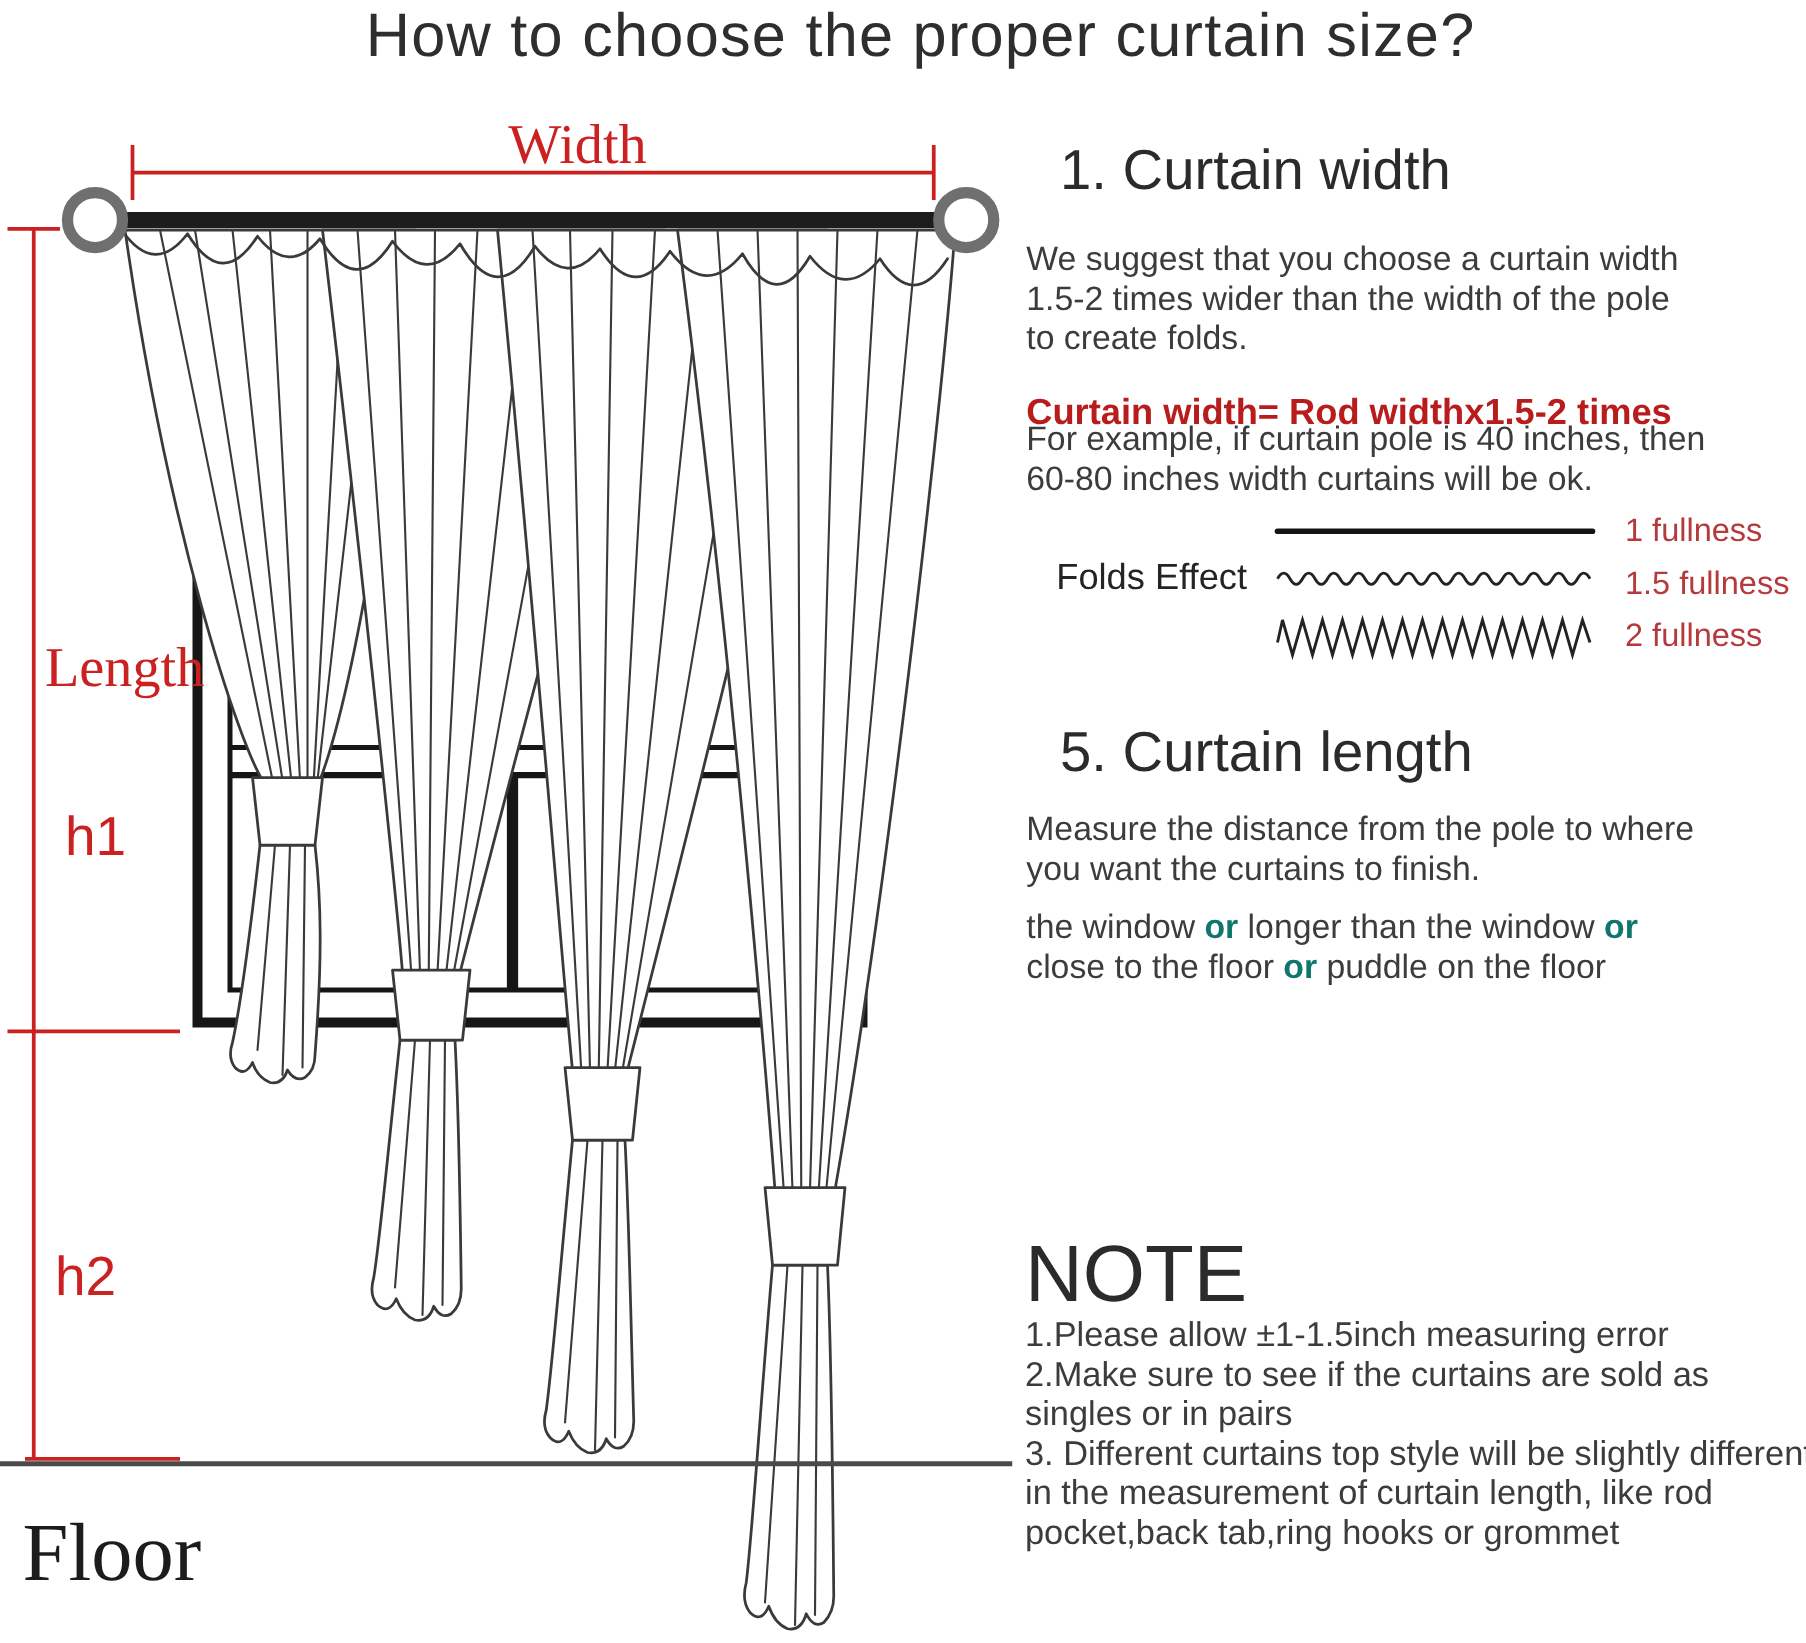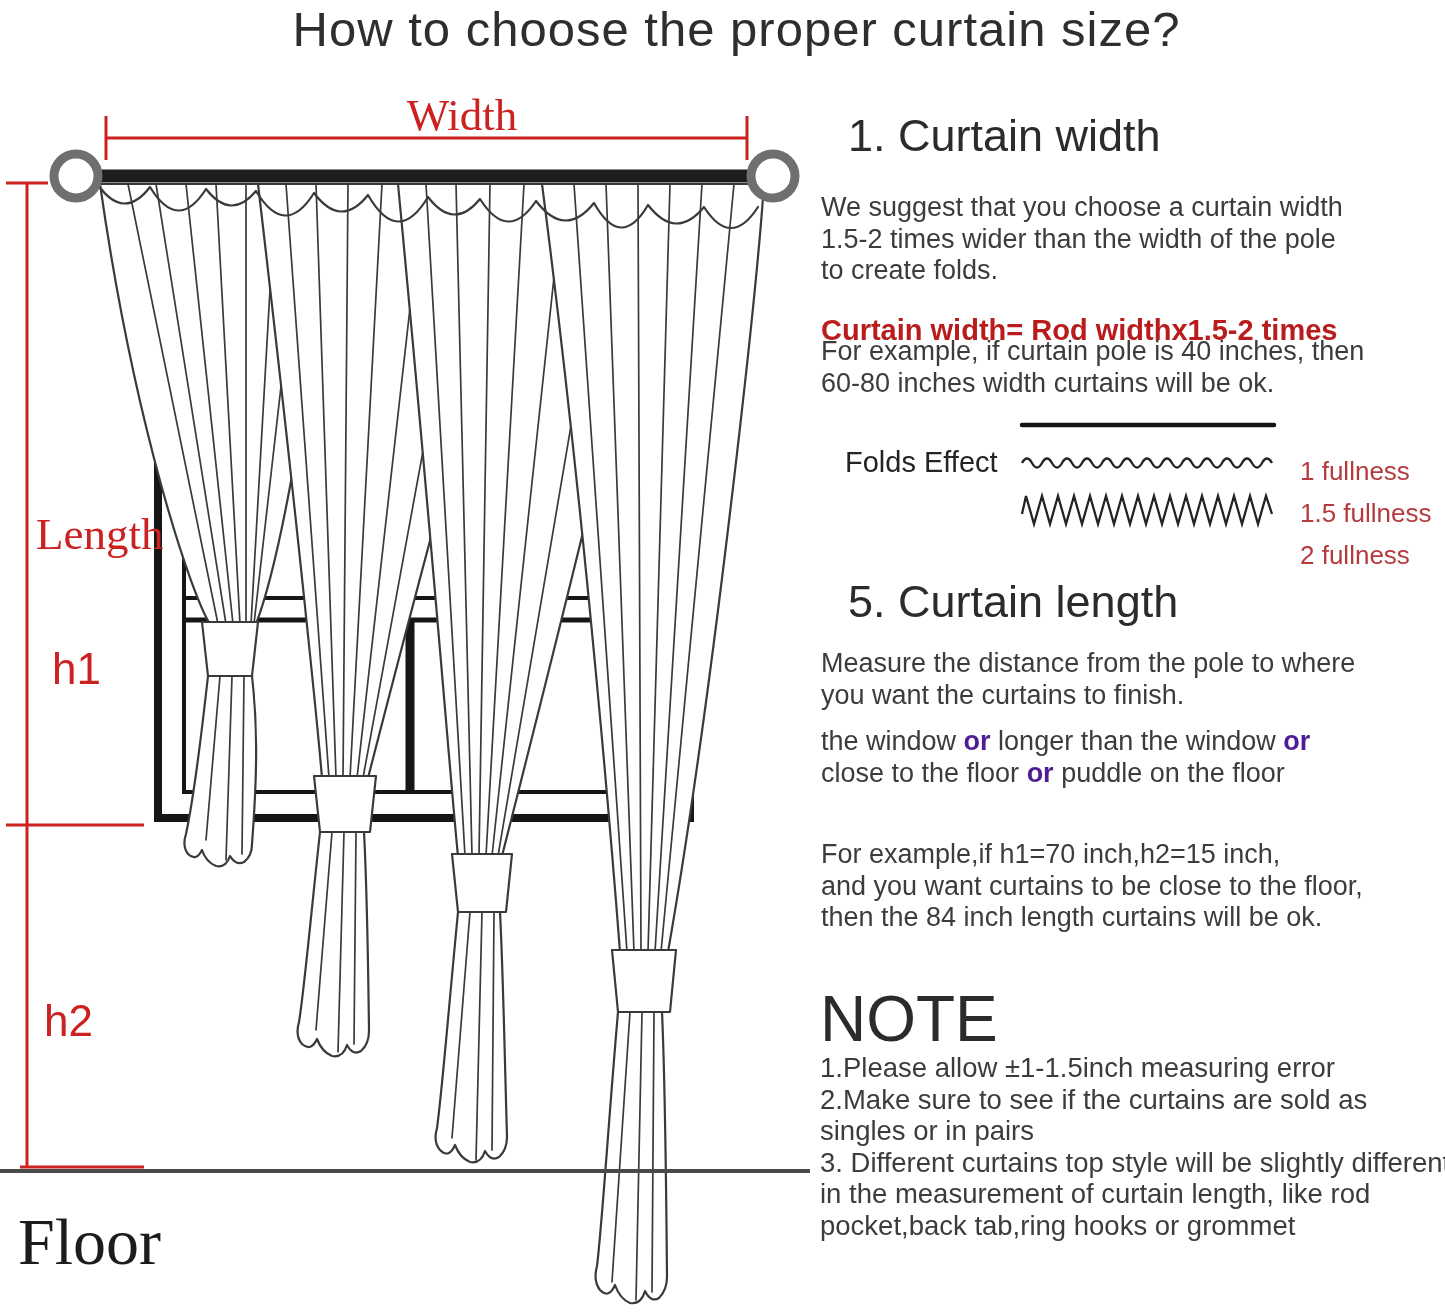--- a/index.html
+++ b/index.html
@@ -19,25 +19,25 @@
   .ring{fill:#ffffff;stroke:var(--ring_gray);stroke-width:9;}
   .floorline{stroke:var(--floor_gray);stroke-width:4;}
   .t-red-serif{fill:var(--accent_red);font-family:"Liberation Serif",serif;font-size:45px;}
   .t-red-sans{fill:var(--accent_red);font-family:"Liberation Sans",sans-serif;font-size:44px;}
   .t-floor{fill:#1c1c1c;font-family:"Liberation Serif",serif;font-size:66px;}
 
   
   .h-big{position:absolute;font-size:45px;color:#2b2b2b;white-space:nowrap;font-weight:400;}
   .para{position:absolute;}
   .line{font-size:27px;line-height:31.5px;color:var(--body_text);white-space:nowrap;}
-  .line .b{font-weight:bold;color:#4c1d95;}
+  .line .b{font-weight:bold;color:#0f766e;}
   .formula{position:absolute;font-size:29px;font-weight:bold;color:#b91c1c;white-space:nowrap;margin-top:22px;}
   .folds-label{position:absolute;font-size:29px;color:#242424;white-space:nowrap;}
   .folds-svg{position:absolute;left:1012px;top:408px;}
-  .fullness{position:absolute;font-size:26px;color:var(--fullness_red);white-space:nowrap;margin-top:47px;}
+  .fullness{position:absolute;font-size:26px;color:var(--fullness_red);white-space:nowrap;}
   .notes{position:absolute;left:820px;top:1052px;width:632px;}
   .note-item{font-size:27.5px;line-height:31.5px;color:var(--body_text);}
   .fold-straight{stroke:#141414;stroke-width:4.5;stroke-linecap:round;fill:none;}
   .fold-wave{stroke:#232323;stroke-width:2.3;fill:none;}
   .fold-zig{stroke:#232323;stroke-width:2.3;fill:none;stroke-linejoin:miter;}
 </style>
 </head>
 <body>
 
 <div class="page">
@@ -148,25 +148,20 @@
   <div class="para" style="left:821px;top:648px">
     <div class="line">Measure the distance from the pole to where</div>
     <div class="line">you want the curtains to finish.</div>
   </div>
 
   <div class="para" style="left:821px;top:726px">
     <div class="line"><span>the window </span><span class="b">or</span><span> longer than the window </span><span class="b">or</span></div>
     <div class="line"><span>close to the floor </span><span class="b">or</span><span> puddle on the floor</span></div>
   </div>
 
-  <div class="para" style="left:821px;top:839px">
-    <div class="line">For example,if h1=70 inch,h2=15 inch,</div>
-    <div class="line">and you want curtains to be close to the floor,</div>
-    <div class="line">then the 84 inch length curtains will be ok.</div>
-  </div>
 
   <div class="h-big" style="left:820px;top:982px;font-size:64px">NOTE</div>
 
   <div class="notes">
     <div class="note-item">1.Please allow ±1-1.5inch measuring error</div>
     <div class="note-item">2.Make sure to see if the curtains are sold as singles or in pairs</div>
     <div class="note-item">3. Different curtains top style will be slightly different in the measurement of curtain length, like rod pocket,back tab,ring hooks or grommet</div>
   </div>
 
 </div>

